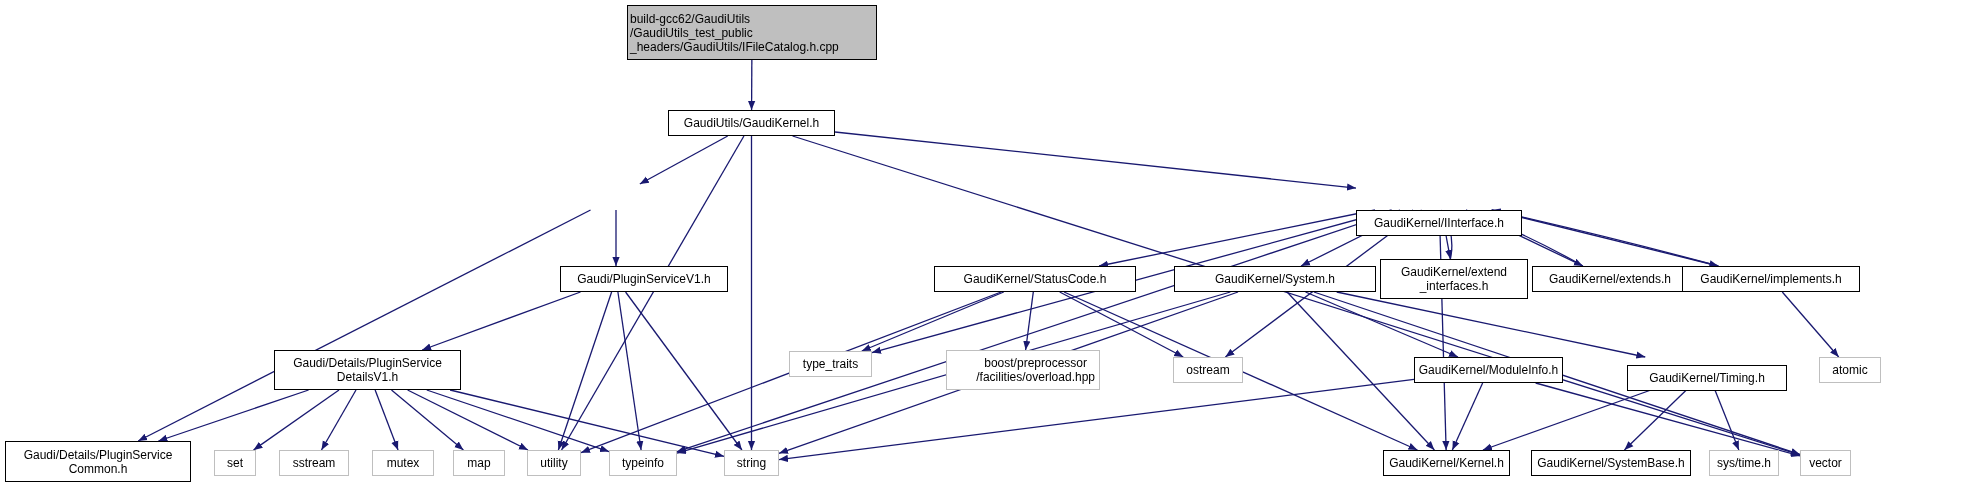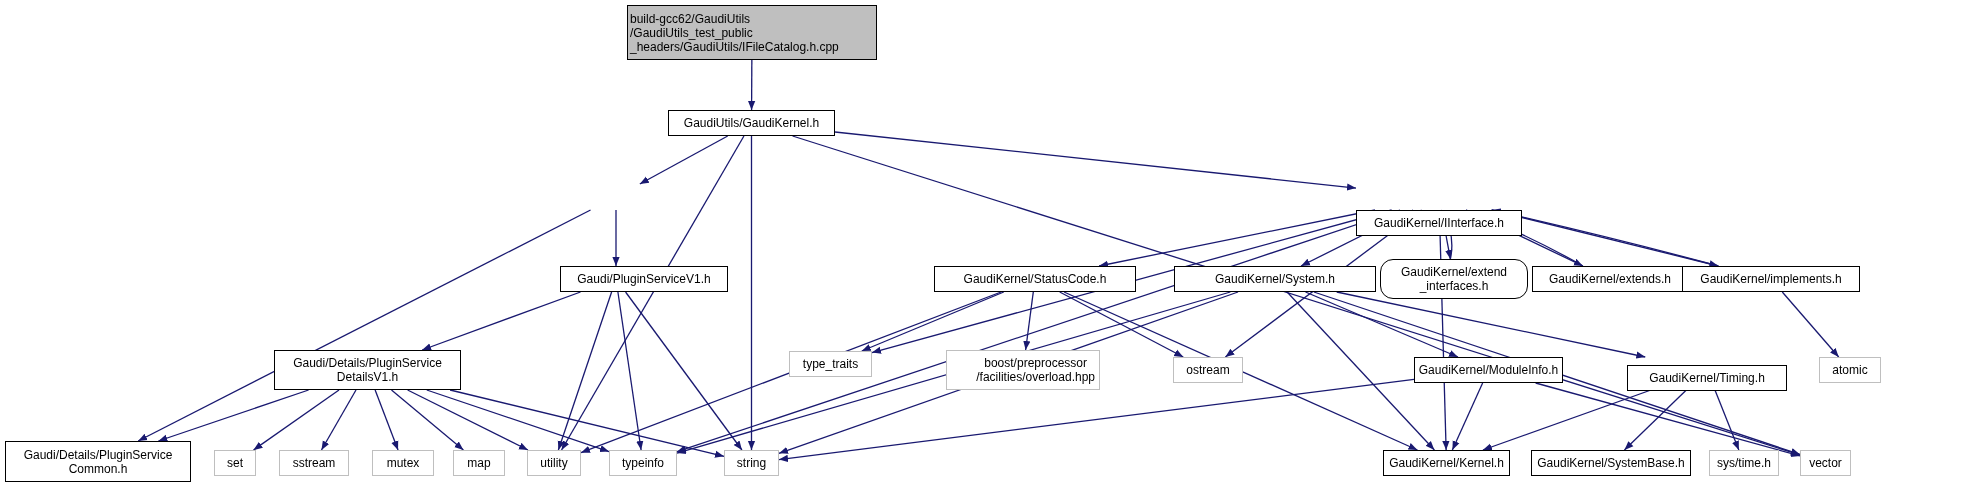--- a/index.html
+++ b/index.html
@@ -78,21 +78,21 @@
 _headers/GaudiUtils/IFileCatalog.h.cpp</span></div>
     <div class="node " style="left: 668px; top: 110px; width: 167px; height: 26px;"><span>GaudiUtils/GaudiKernel.h</span></div>
     <div class="node " style="left: 532px; top: 266px; width: 168px; height: 26px; margin-left: 28px;"><span>Gaudi/PluginServiceV1.h</span></div>
     <div class="node " style="left: 274px; top: 350px; width: 187px; height: 40px;"><span>Gaudi/Details/PluginService
 DetailsV1.h</span></div>
     <div class="node " style="left: 5px; top: 441px; width: 186px; height: 41px;"><span>Gaudi/Details/PluginService
 Common.h</span></div>
     <div class="node " style="left: 1356px; top: 184px; width: 166px; height: 26px; margin-top: 26px;"><span>GaudiKernel/IInterface.h</span></div>
     <div class="node " style="left: 1174px; top: 266px; width: 202px; height: 26px;"><span>GaudiKernel/System.h</span></div>
     <div class="node " style="left: 934px; top: 266px; width: 202px; height: 26px;"><span>GaudiKernel/StatusCode.h</span></div>
-    <div class="node " style="left: 1380px; top: 259px; width: 148px; height: 40px; border-radius: 13px;"><span>GaudiKernel/extend
+    <div class="node " style="left: 1380px; top: 259px; width: 148px; height: 40px;"><span>GaudiKernel/extend
 _interfaces.h</span></div>
     <div class="node " style="left: 1532px; top: 266px; width: 156px; height: 26px;"><span>GaudiKernel/extends.h</span></div>
     <div class="node " style="left: 1682px; top: 266px; width: 178px; height: 26px;"><span>GaudiKernel/implements.h</span></div>
     <div class="node " style="left: 1414px; top: 357px; width: 149px; height: 26px;"><span>GaudiKernel/ModuleInfo.h</span></div>
     <div class="node " style="left: 1627px; top: 357px; width: 160px; height: 26px; margin-top: 8px;"><span>GaudiKernel/Timing.h</span></div>
     <div class="node " style="left: 1383px; top: 450px; width: 127px; height: 26px;"><span>GaudiKernel/Kernel.h</span></div>
     <div class="node " style="left: 1531px; top: 450px; width: 160px; height: 26px;"><span>GaudiKernel/SystemBase.h</span></div>
     <div class="node sys" style="left: 214px; top: 450px; width: 42px; height: 26px;"><span>set</span></div>
     <div class="node sys" style="left: 279px; top: 450px; width: 70px; height: 26px;"><span>sstream</span></div>
     <div class="node sys" style="left: 372px; top: 450px; width: 62px; height: 26px;"><span>mutex</span></div>

